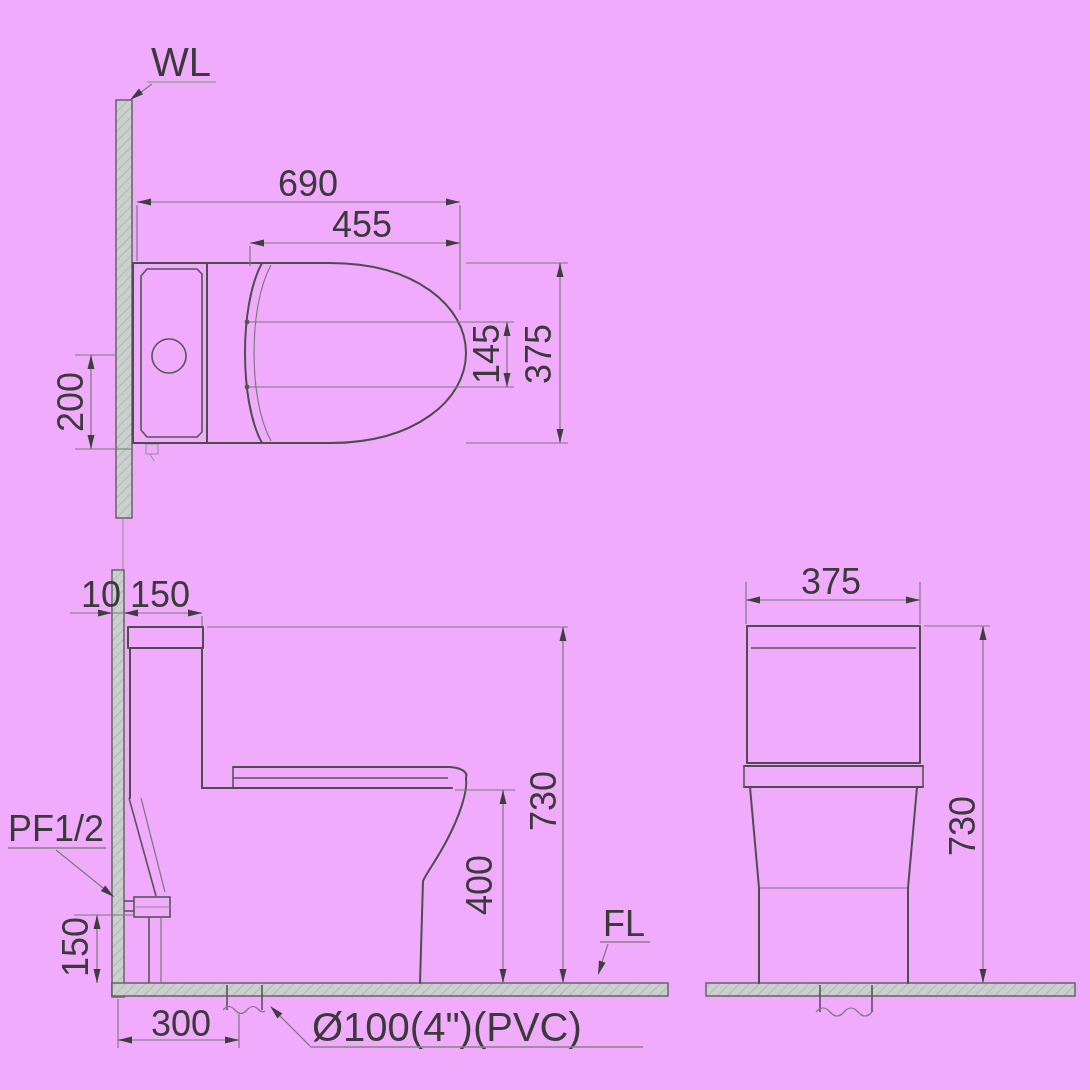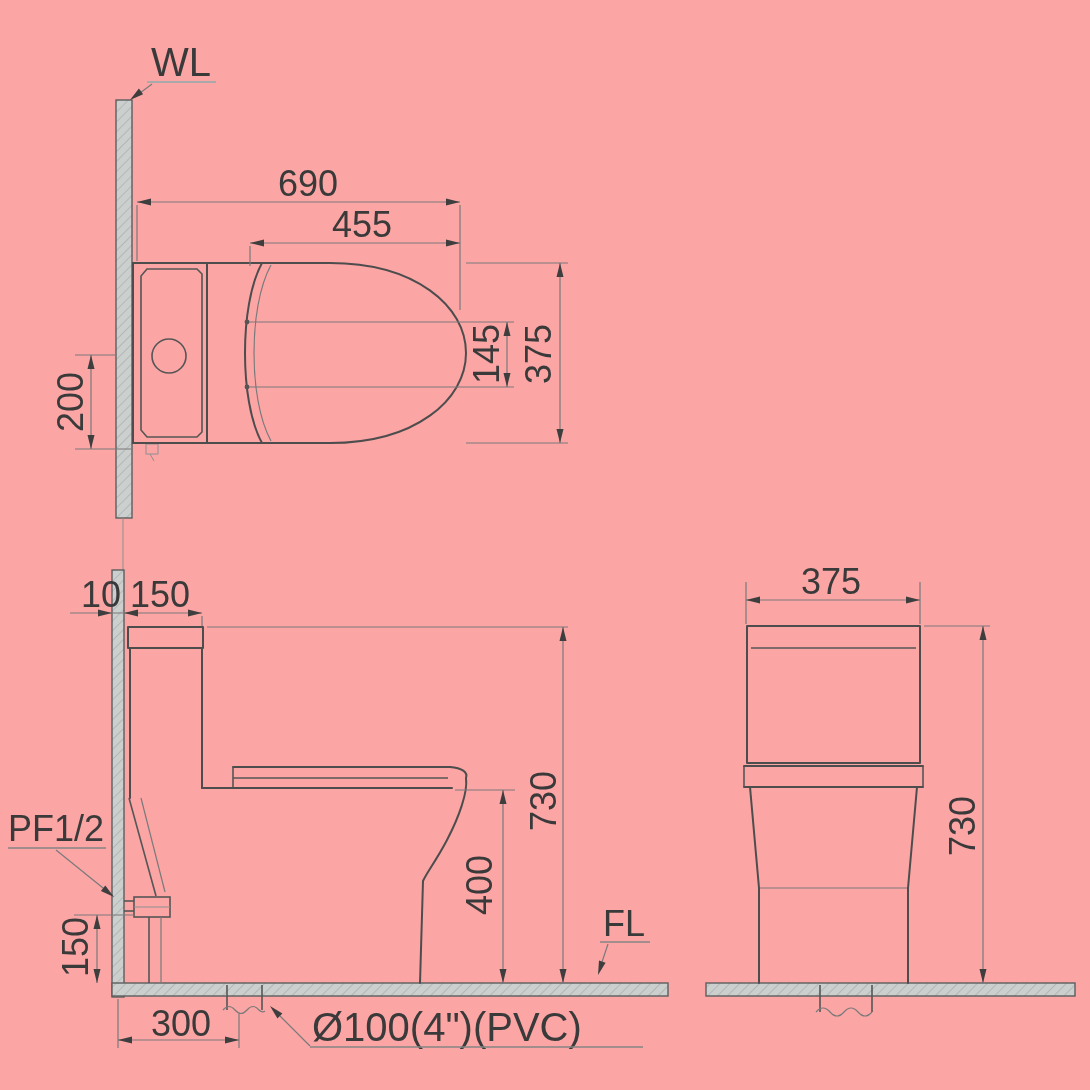--- a/index.html
+++ b/index.html
@@ -1,16 +1,16 @@
 <!DOCTYPE html>
 <html><head>
 <meta charset="utf-8">
 <style>
   html,body{margin:0;padding:0;background:#fcfcfa;}
-  .page{width:1090px;height:1090px;position:relative;background:#fca5a5;overflow:hidden;
+  .page{width:1090px;height:1090px;position:relative;background:#f0abfc;overflow:hidden;
         font-family:"Liberation Sans",sans-serif;}
   svg{display:block}
   text{fill:#3a3a3a;font-family:"Liberation Sans",sans-serif;}
   .dim{font-size:36px;}
   .dim-big{font-size:40px;}
   .outline{stroke:#4d4d4d;stroke-width:2;fill:none;stroke-linecap:round;stroke-linejoin:round;}
   .outline-md{stroke:#565656;stroke-width:1.6;fill:none;}
   .thin{stroke:#7a7a7a;stroke-width:1.2;fill:none;}
   .xthin{stroke:#8f8f8f;stroke-width:1;fill:none;}
   .arrow{fill:#3e3e3e;stroke:none;}

